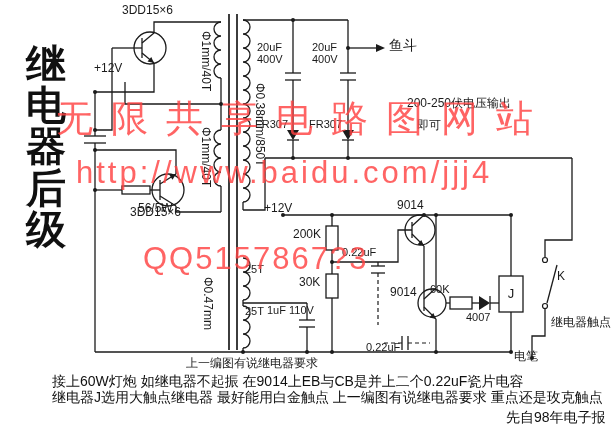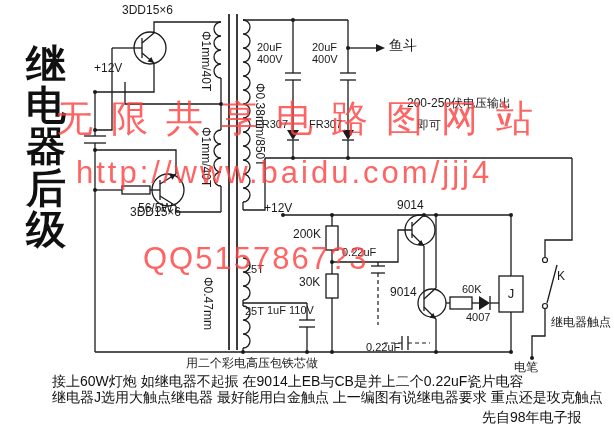--- a/index.html
+++ b/index.html
@@ -202,33 +202,33 @@
   <div class="L s11" style="left:309px;top:119px;">FR307</div>
   <div class="L s13" style="left:389px;top:38px;">鱼斗</div>
   <div class="L" style="left:407px;top:97px;">200-250伏电压输出</div>
   <div class="L" style="left:417px;top:119px;">即可</div>
 
   <div class="L" style="left:264px;top:202px;">+12V</div>
   <div class="L" style="left:397px;top:199px;">9014</div>
   <div class="L" style="left:390px;top:286px;">9014</div>
   <div class="L" style="left:293px;top:228px;">200K</div>
   <div class="L" style="left:299px;top:276px;">30K</div>
-  <div class="L s11" style="left:462px;top:284px;">60K</div>
+  <div class="L s11" style="left:430px;top:284px;">60K</div>
   <div class="L s11" style="left:342px;top:247px;">0.22uF</div>
   <div class="L s11" style="left:366px;top:342px;">0.22uF</div>
   <div class="L s11" style="left:267px;top:305px;">1uF 110V</div>
   <div class="L s11" style="left:466px;top:312px;">4007</div>
   <div class="L jbox" style="left:499px;top:287px;">J</div>
   <div class="L" style="left:557px;top:270px;">K</div>
   <div class="L" style="left:551px;top:316px;">继电器触点</div>
-  <div class="L" style="left:514px;top:361px;">电笔</div>
-
-  <div class="L" style="left:186px;top:357px;">用二个彩电高压包铁芯做</div>
+  <div class="L" style="left:514px;top:350px;">电笔</div>
+
+  <div class="L" style="left:186px;top:357px;">上一编图有说继电器要求</div>
 
   <div class="notes" style="left:52px;top:373px;">接上60W灯炮  如继电器不起振  在9014上EB与CB是并上二个0.22uF瓷片电容</div>
   <div class="notes" style="left:52px;top:389px;">继电器J选用大触点继电器  最好能用白金触点  上一编图有说继电器要求  重点还是玫克触点</div>
-  <div class="notes" style="left:482px;top:409px;">先自98年电子报</div>
+  <div class="notes" style="left:506px;top:409px;">先自98年电子报</div>
 
   <div class="wm wm1">无限共享电路图网站</div>
   <div class="wm wm2">http://www.baidu.com/jjj4</div>
   <div class="wm wm3">QQ5157867?3</div>
 
 </div>
 
 </body></html>

